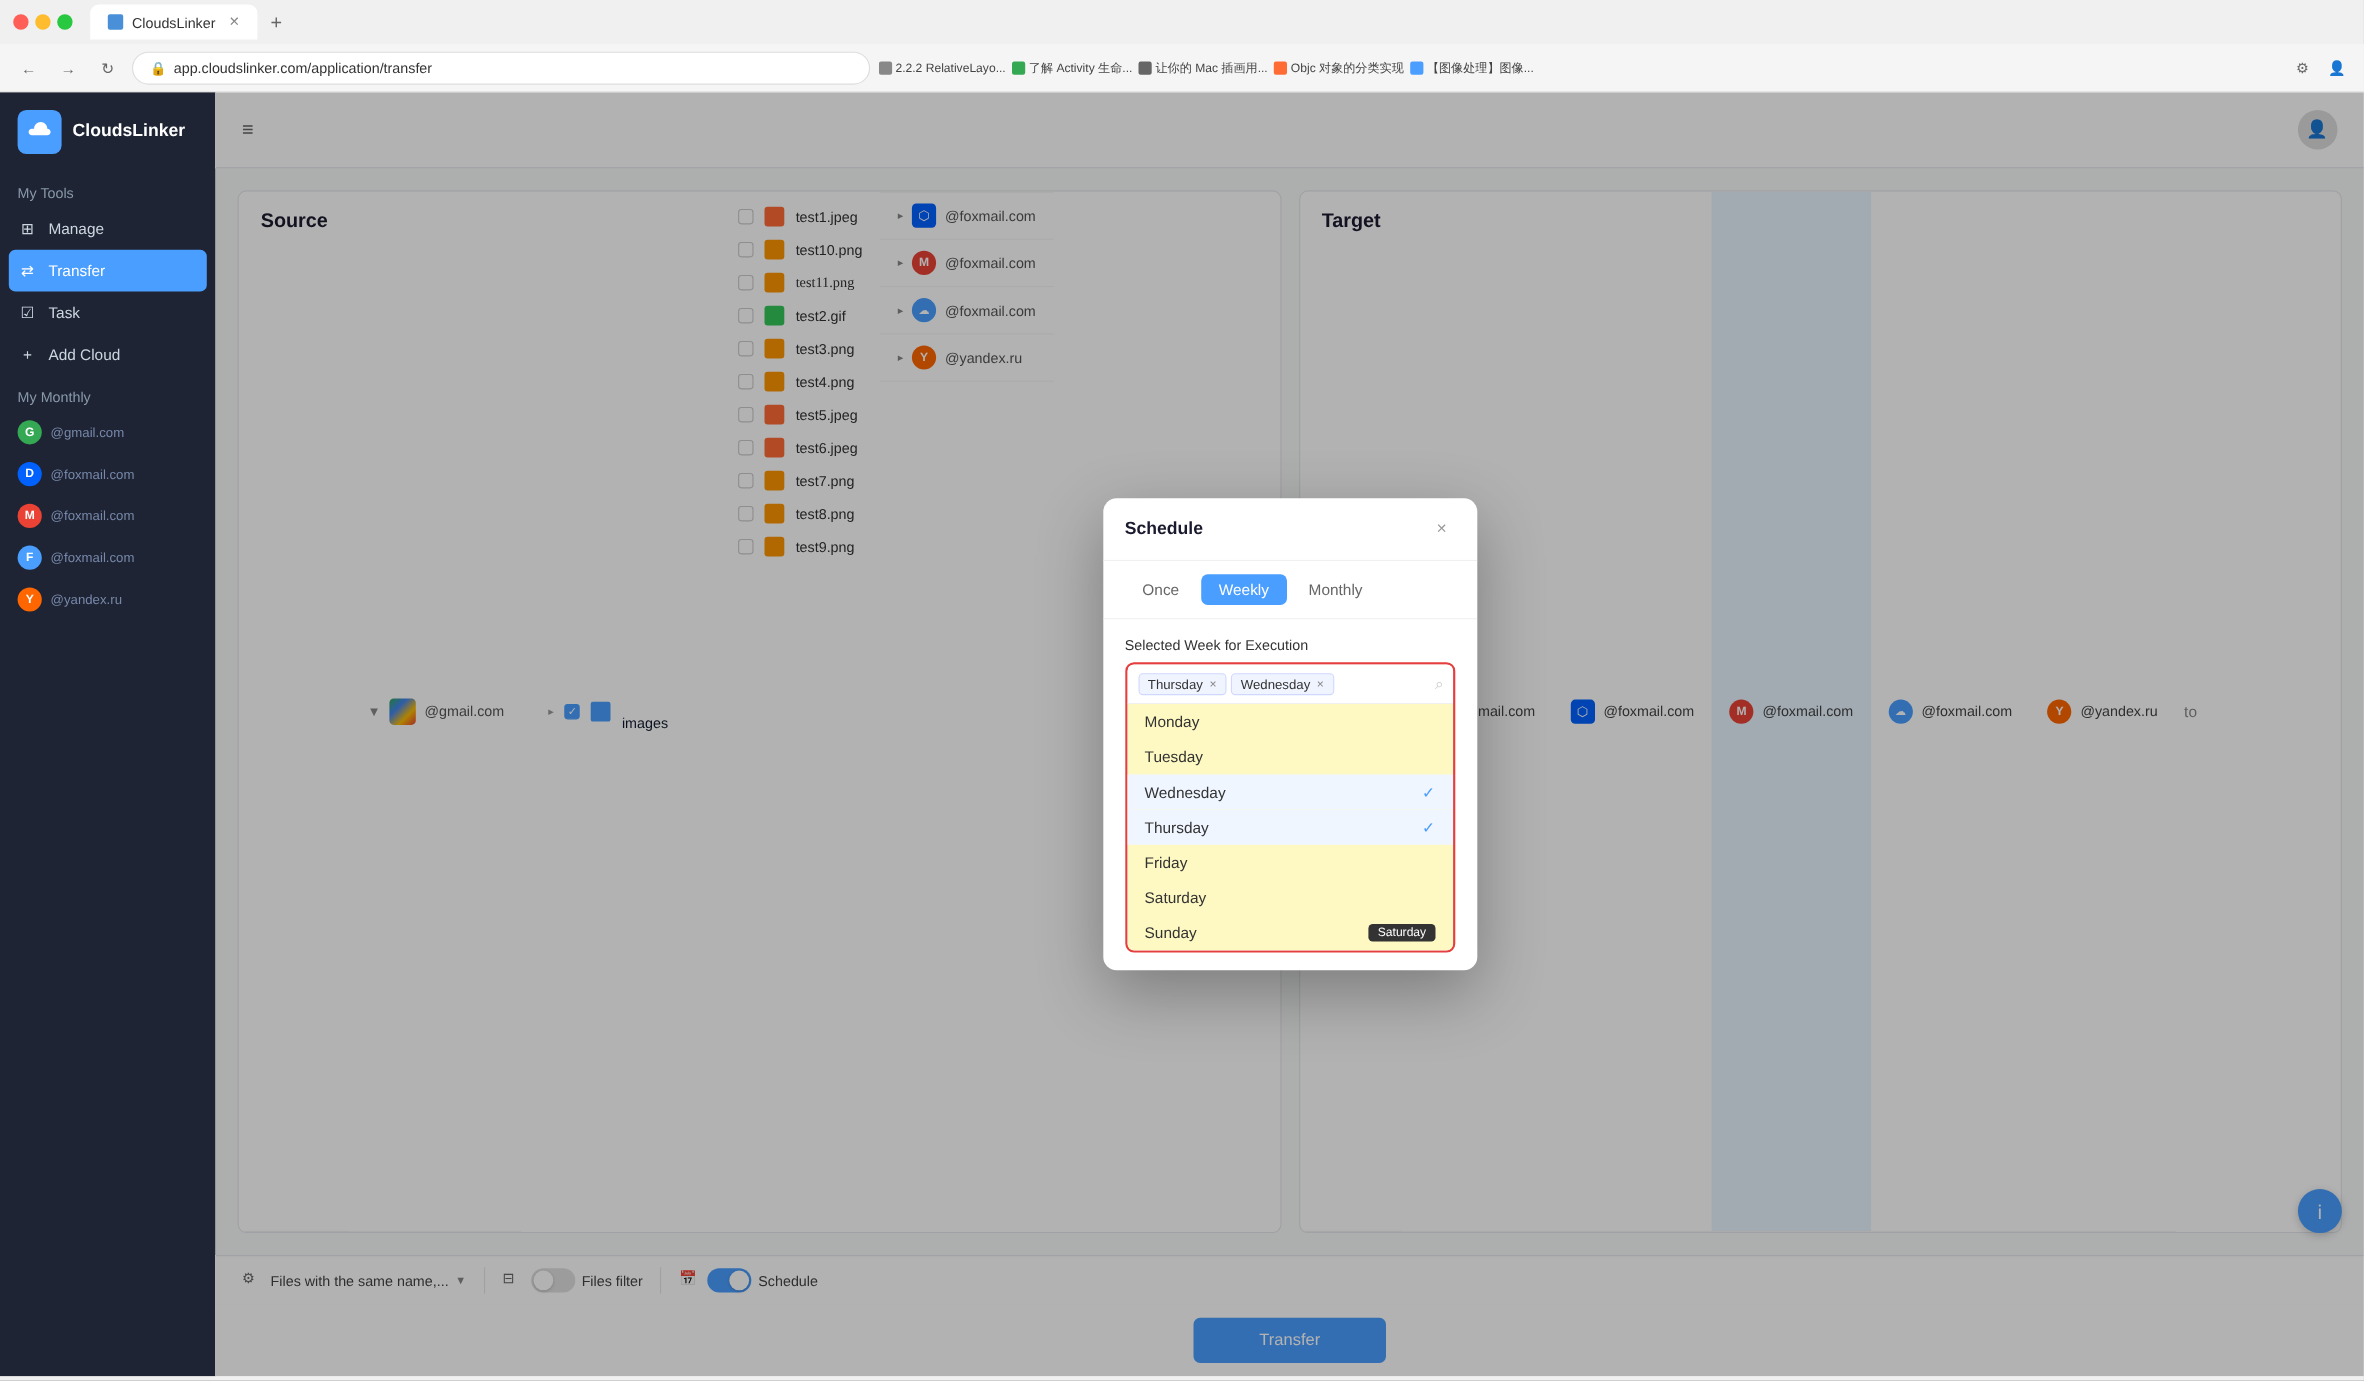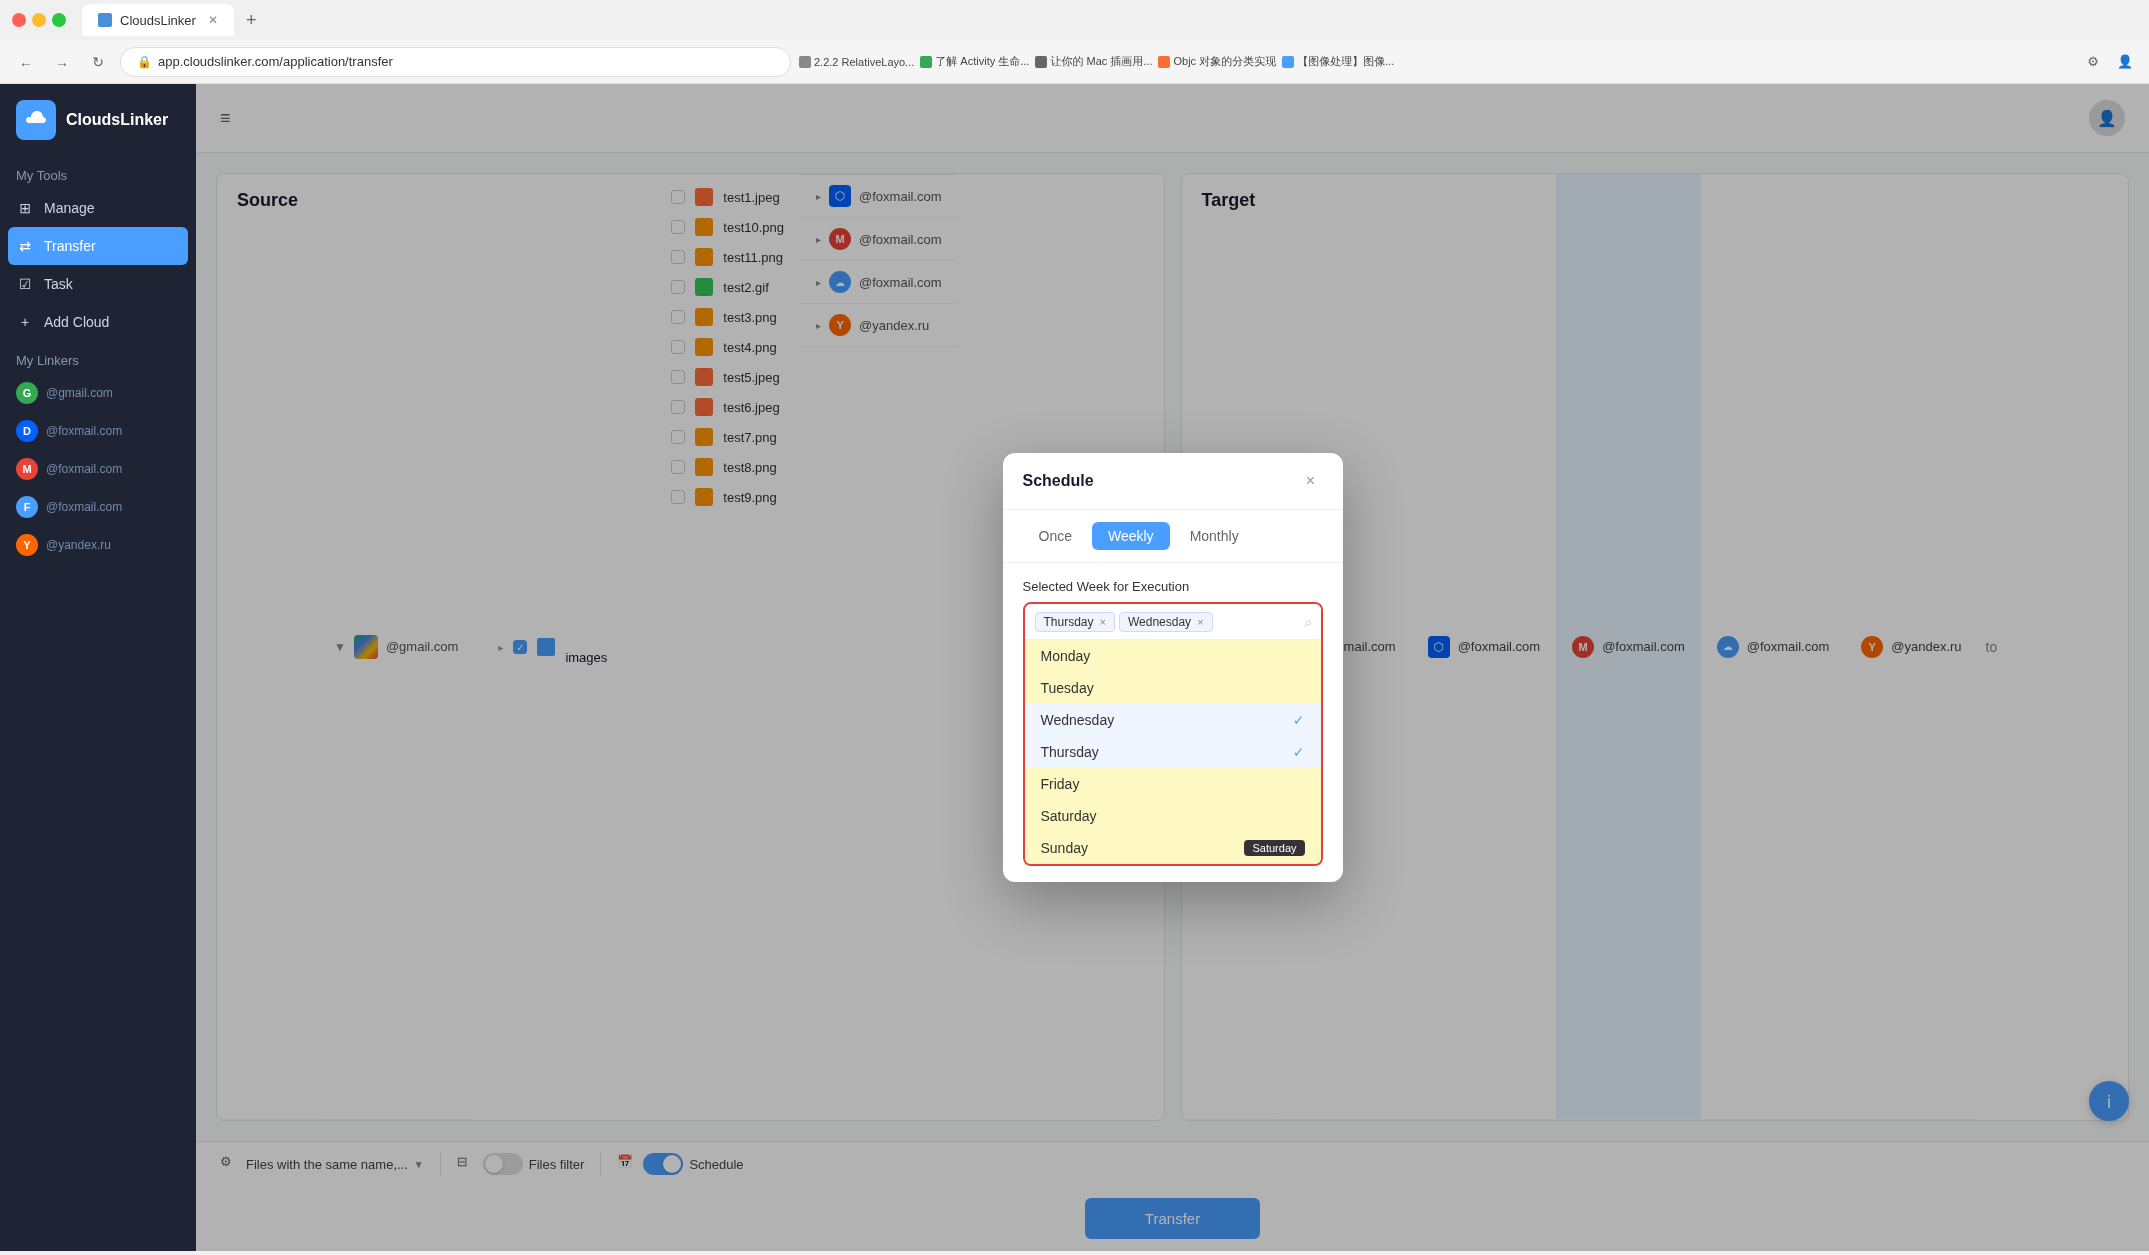--- a/index.html
+++ b/index.html
@@ -192,21 +192,21 @@
     </div>
     <div class="sidebar-item">
       <div class="sidebar-item-icon">☑</div>
       <span>Task</span>
     </div>
     <div class="sidebar-item">
       <div class="sidebar-item-icon">+</div>
       <span>Add Cloud</span>
     </div>
 
-    <div class="sidebar-section-label">My Linkers</div>
+    <div class="sidebar-section-label">My Monthly</div>
 
     <div class="linker-item">
       <div class="linker-avatar gdrive">G</div>
       <span class="linker-email">@gmail.com</span>
     </div>
     <div class="linker-item">
       <div class="linker-avatar dropbox">D</div>
       <span class="linker-email">@foxmail.com</span>
     </div>
     <div class="linker-item">
@@ -249,21 +249,21 @@
           <div class="file-item" style="padding-left:48px;align-items:center;">
             <div class="checkbox"></div>
             <div class="file-icon jpeg"></div>
             <span>test1.jpeg</span>
           </div>
           <div class="file-item" style="padding-left:48px;">
             <div class="checkbox"></div>
             <div class="file-icon png"></div>
             <span>test10.png</span>
           </div>
-          <div class="file-item" style="padding-left:48px;">
+          <div class="file-item" style="padding-left:48px;font-family:Liberation Serif, serif;">
             <div class="checkbox"></div>
             <div class="file-icon png"></div>
             <span>test11.png</span>
           </div>
           <div class="file-item" style="padding-left:48px;">
             <div class="checkbox"></div>
             <div class="file-icon gif"></div>
             <span>test2.gif</span>
           </div>
           <div class="file-item" style="padding-left:48px;">

